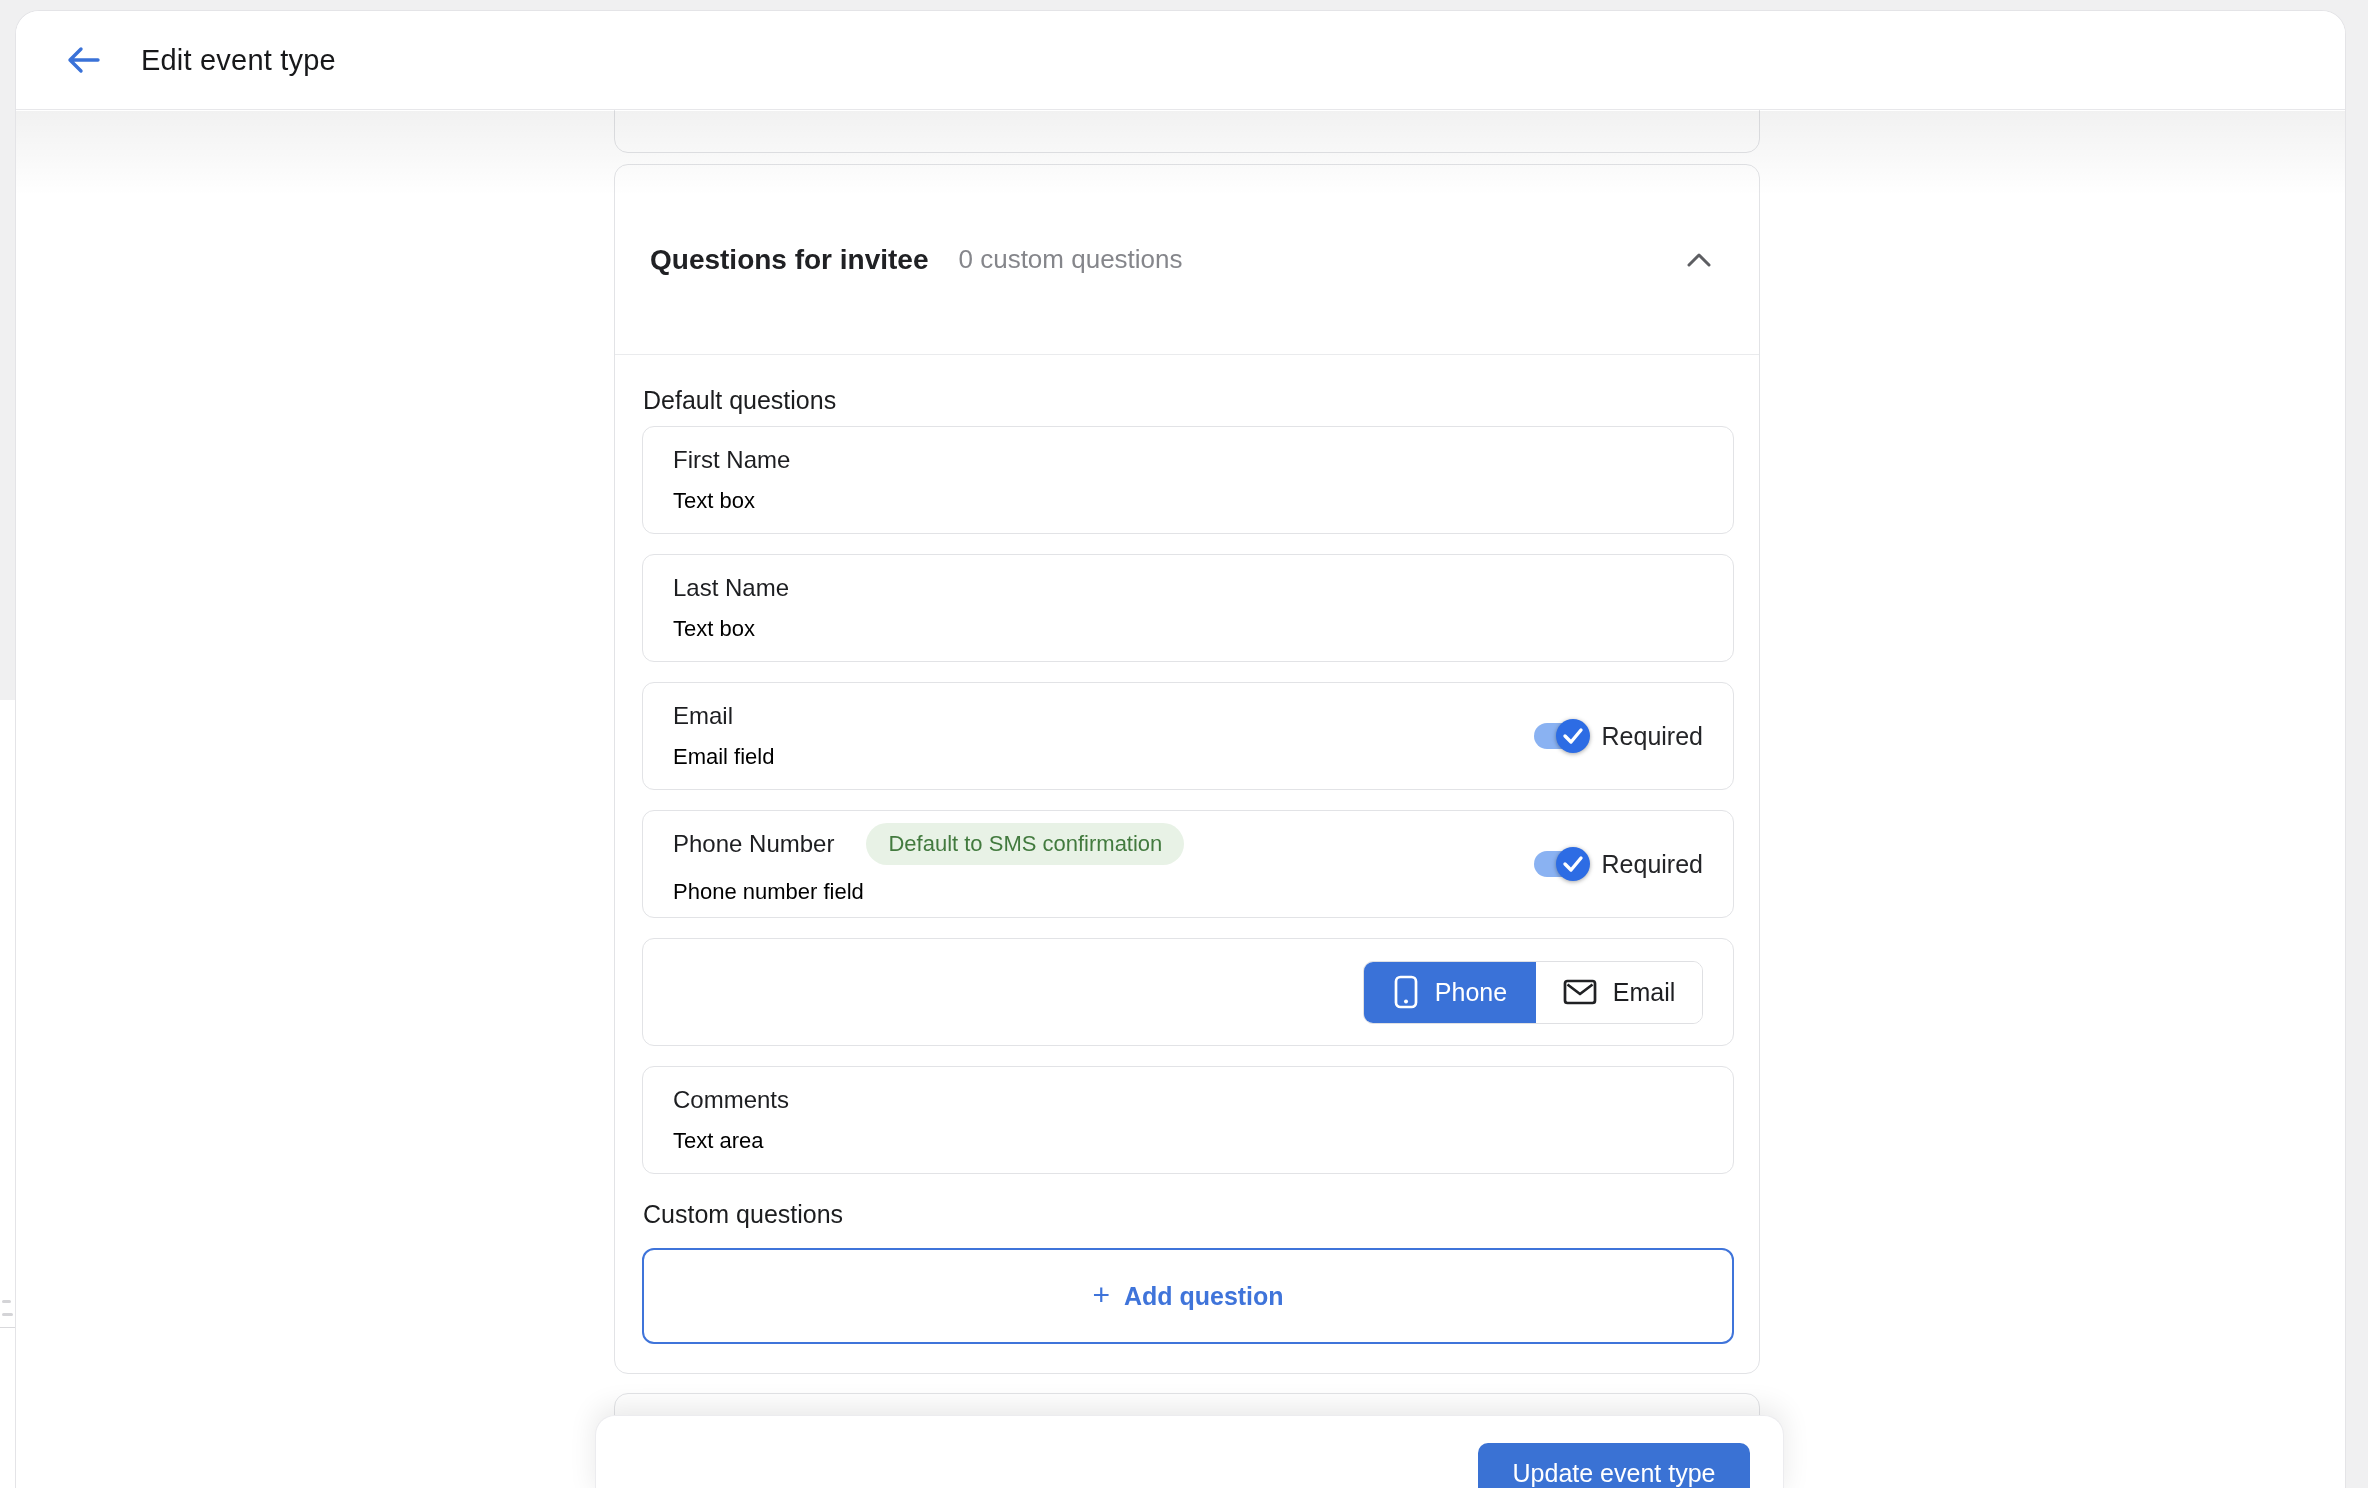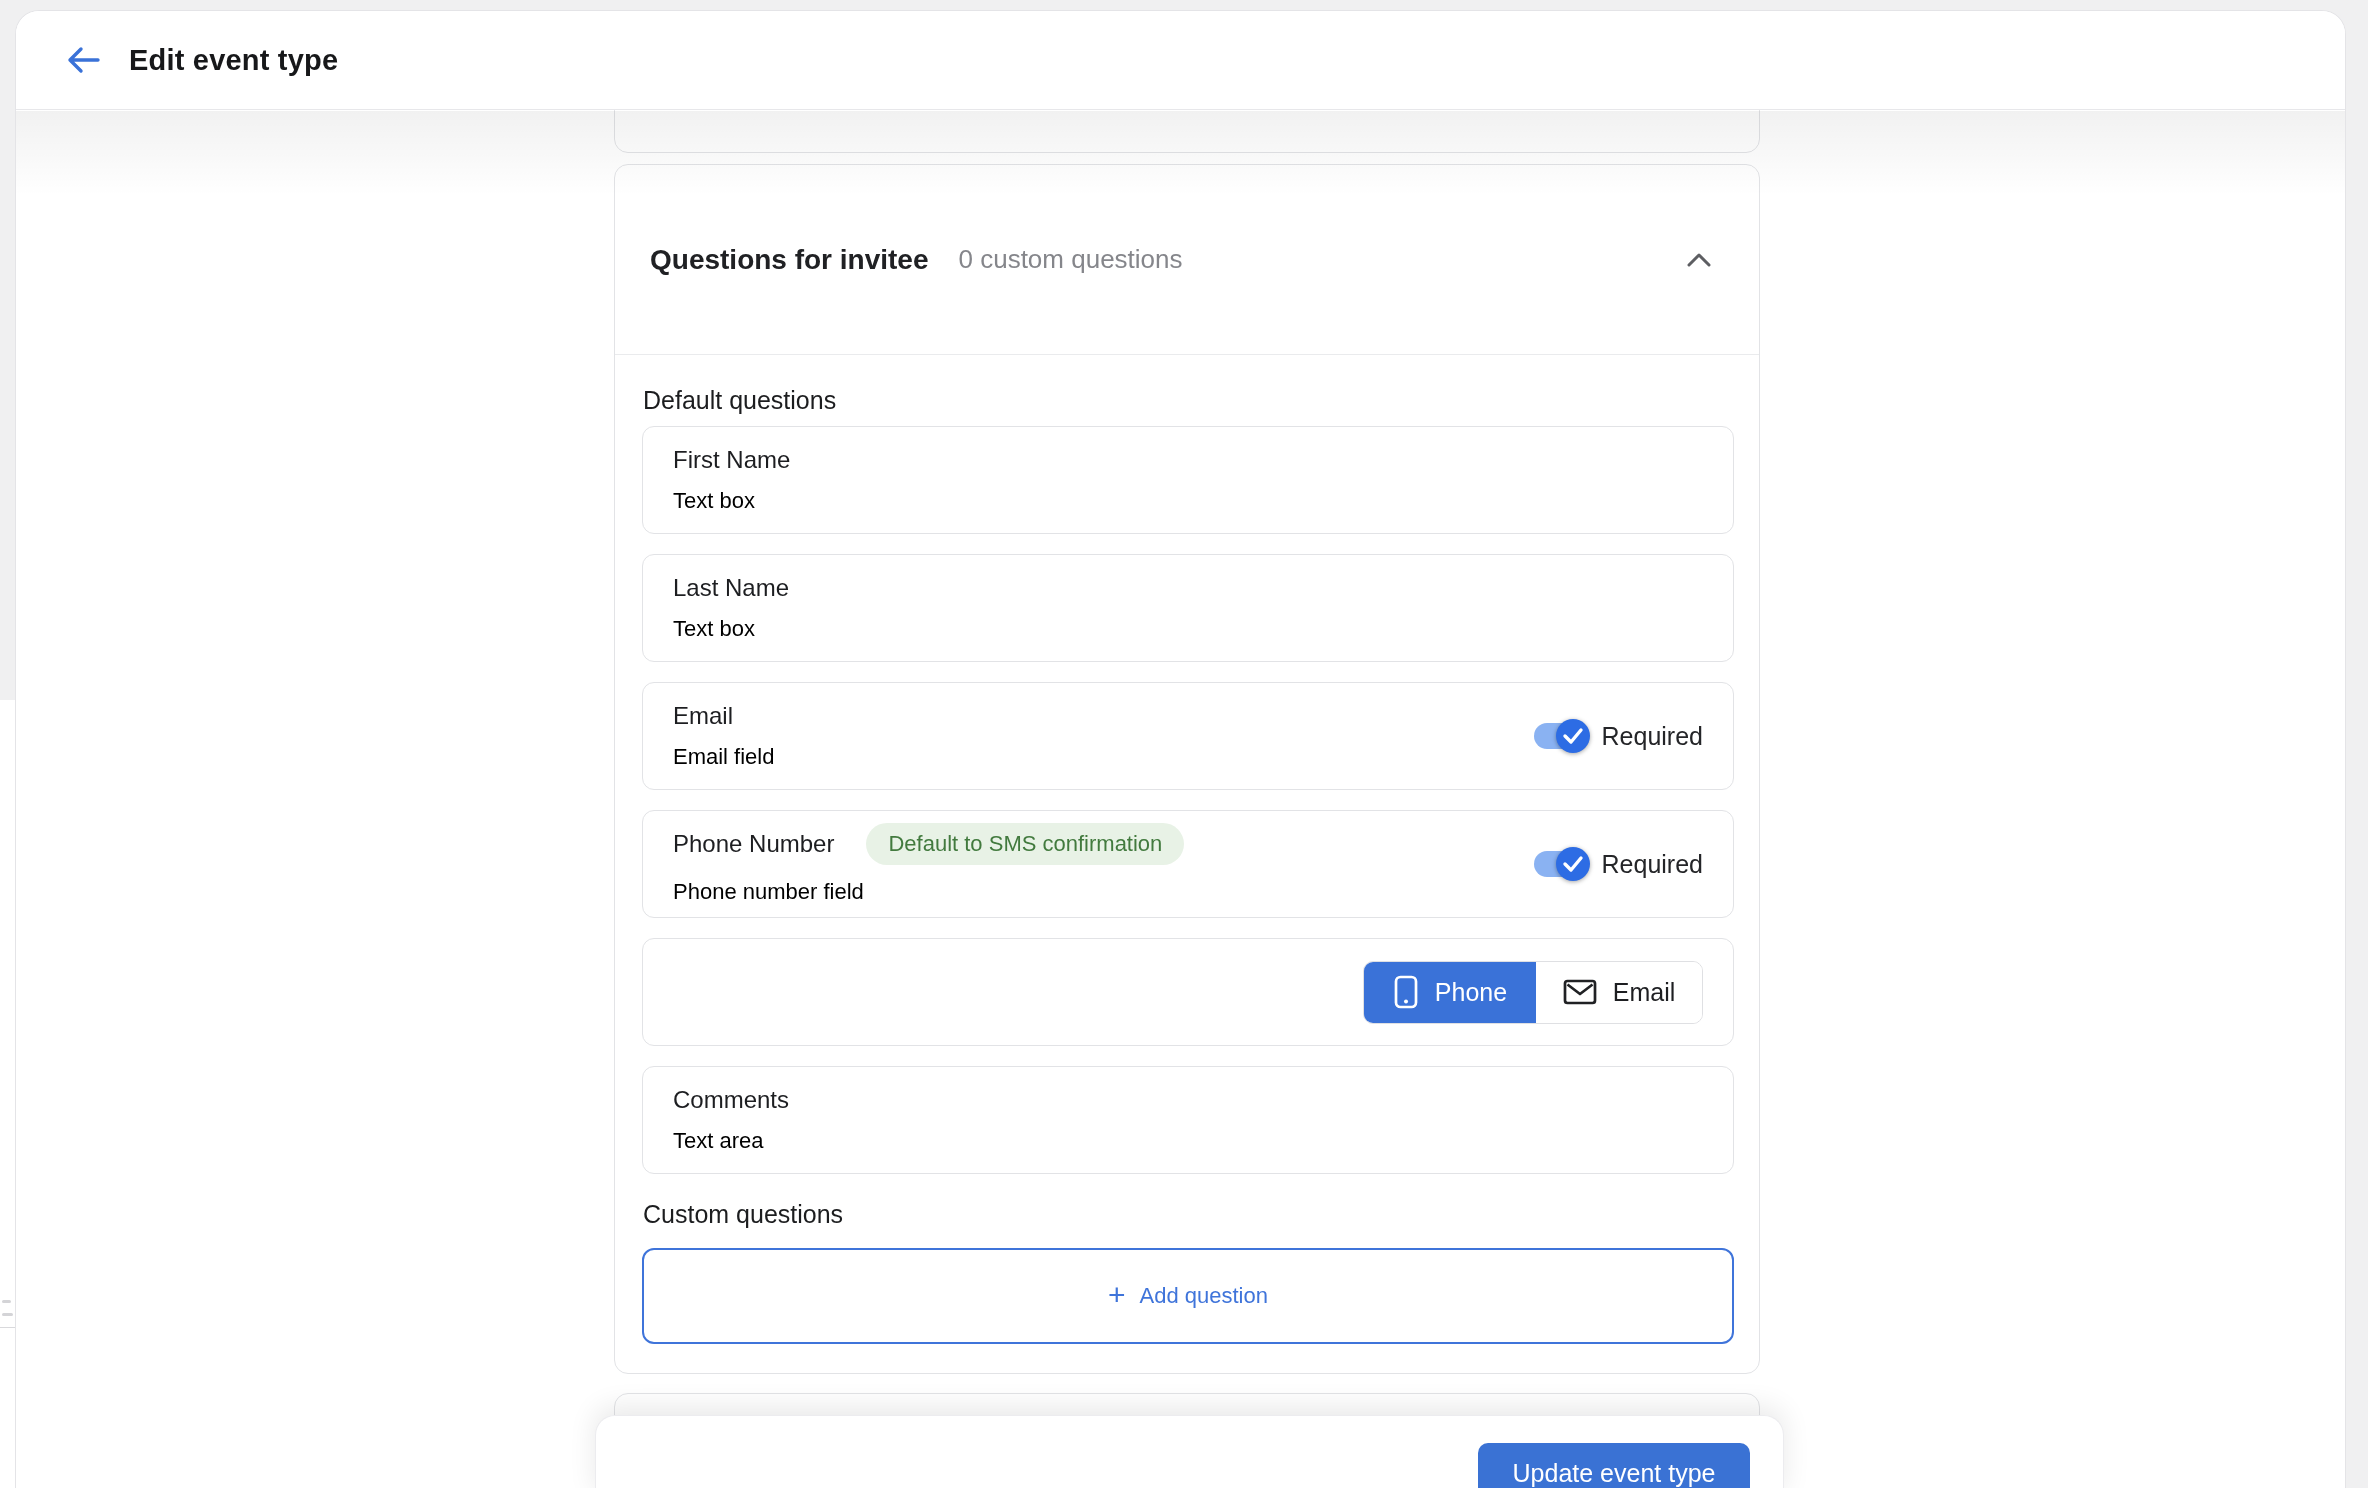--- a/index.html
+++ b/index.html
@@ -24,21 +24,21 @@
     border-radius: 24px 24px 0 0;
     overflow: hidden;
   }
 
   .page-header {
     position: absolute; left: 0; top: 0; width: 100%; height: 99px;
     background: #ffffff; border-bottom: 1px solid #e7e7ea;
     display: flex; align-items: center; padding-left: 45px; z-index: 5;
   }
   .back-btn { width: 44px; height: 40px; display: flex; align-items: center; justify-content: center; cursor: pointer; }
-  .page-title { font-size: 29px; font-weight: 700; color: #17181a; margin-left: 24px; letter-spacing: 0.2px; }
+  .page-title { font-size: 29px; font-weight: 400; color: #17181a; margin-left: 36px; letter-spacing: 0.2px; }
 
   .scroll-shadow {
     position: absolute; left: 0; top: 100px; width: 100%; height: 85px;
     background: linear-gradient(to bottom, rgba(0,0,0,0.055), rgba(0,0,0,0));
     z-index: 2; pointer-events: none;
   }
 
   .card { background: #ffffff; border: 1px solid #e2e3e6; position: absolute; padding-left: 45px; }
 
   .partial-top-card {
@@ -106,21 +106,21 @@
   }
   .seg-phone { width: 172px; color: #ffffff; }
   .seg-email { width: 166px; color: #1d1e21; background: #ffffff; }
 
   .add-question-box {
     position: absolute; left: 27px; top: 1083px; width: 1092px; height: 96px;
     border: 2px solid #3f74da; border-radius: 12px; background: #fff;
     display: flex; align-items: center; justify-content: center; cursor: pointer;
   }
   .add-plus { font-size: 30px; font-weight: 400; margin-right: 14px; margin-top: -2px; }
-  .add-label { font-size: 22px; }
+  .add-label { font-size: 25px; font-weight: bold; }
 
   .footer-bar {
     position: absolute; left: 579px; top: 1404px; width: 1189px; height: 84px;
     background: #ffffff; border: 1px solid #ececef; border-bottom: none;
     border-radius: 20px 20px 0 0;
     box-shadow: 0 -8px 28px rgba(0,0,0,0.09);
     z-index: 6;
   }
   .update-btn {
     position: absolute; right: 33px; top: 27px; width: 272px; height: 64px;

